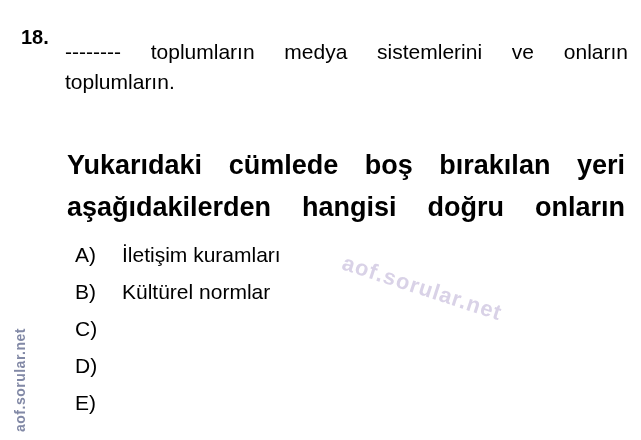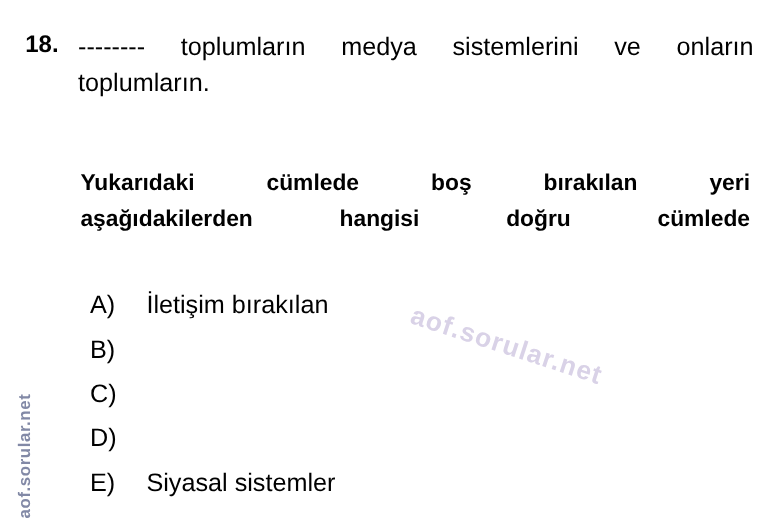--- a/index.html
+++ b/index.html
@@ -16,23 +16,23 @@
   .qnum {
     position: absolute; left: 21px; top: 26px;
     font-size: 20px; font-weight: bold;
   }
   .qtext {
     position: absolute; left: 65px; top: 25px; width: 563px;
     font-size: 21px; line-height: 30px;
   }
   .prompt {
     position: absolute; left: 67px; top: 138px; width: 558px;
-    font-size: 19px; line-height: 30px; font-weight: bold;
+    font-size: 27px; line-height: 30px; font-weight: bold;
   }
-  .just { text-align: justify; text-align-last: justify; }
+  .just { text-align: justify; text-align-last: justify; margin-top: 12px; }
 
   .options {
     position: absolute; left: 75px; top: 243px;
     font-size: 21px;
   }
   .opt { display: flex; line-height: 24px; margin-bottom: 13px; }
   .opt .letter { width: 47px; flex: 0 0 47px; }
 
   .wm-diag {
     position: absolute; left: 347px; top: 250px;
@@ -54,39 +54,39 @@
 
   <div class="qnum">18.</div>
 
   <div class="qtext">
     <div class="just">-------- toplumların medya sistemlerini ve onların</div>
     <div>toplumların.</div>
   </div>
 
   <div class="prompt">
     <div class="just">Yukarıdaki cümlede boş bırakılan yeri</div>
-    <div class="just">aşağıdakilerden hangisi doğru cümlede</div>
+    <div class="just">aşağıdakilerden hangisi doğru onların</div>
   </div>
 
   <div class="options">
     <div class="opt">
       <span class="letter">A)</span>
-      <span>İletişim bırakılan</span>
+      <span>İletişim kuramları</span>
     </div>
     <div class="opt">
       <span class="letter">B)</span>
+      <span>Kültürel normlar</span>
     </div>
     <div class="opt">
       <span class="letter">C)</span>
     </div>
     <div class="opt">
       <span class="letter">D)</span>
     </div>
     <div class="opt">
       <span class="letter">E)</span>
-      <span>Siyasal sistemler</span>
     </div>
   </div>
 
   <div class="wm-diag" style="color: rgb(217, 210, 231);">aof.sorular.net</div>
   <div class="wm-vert" style="color: rgb(130, 137, 166);">aof.sorular.net</div>
 
 </div>
 
 </body></html>

